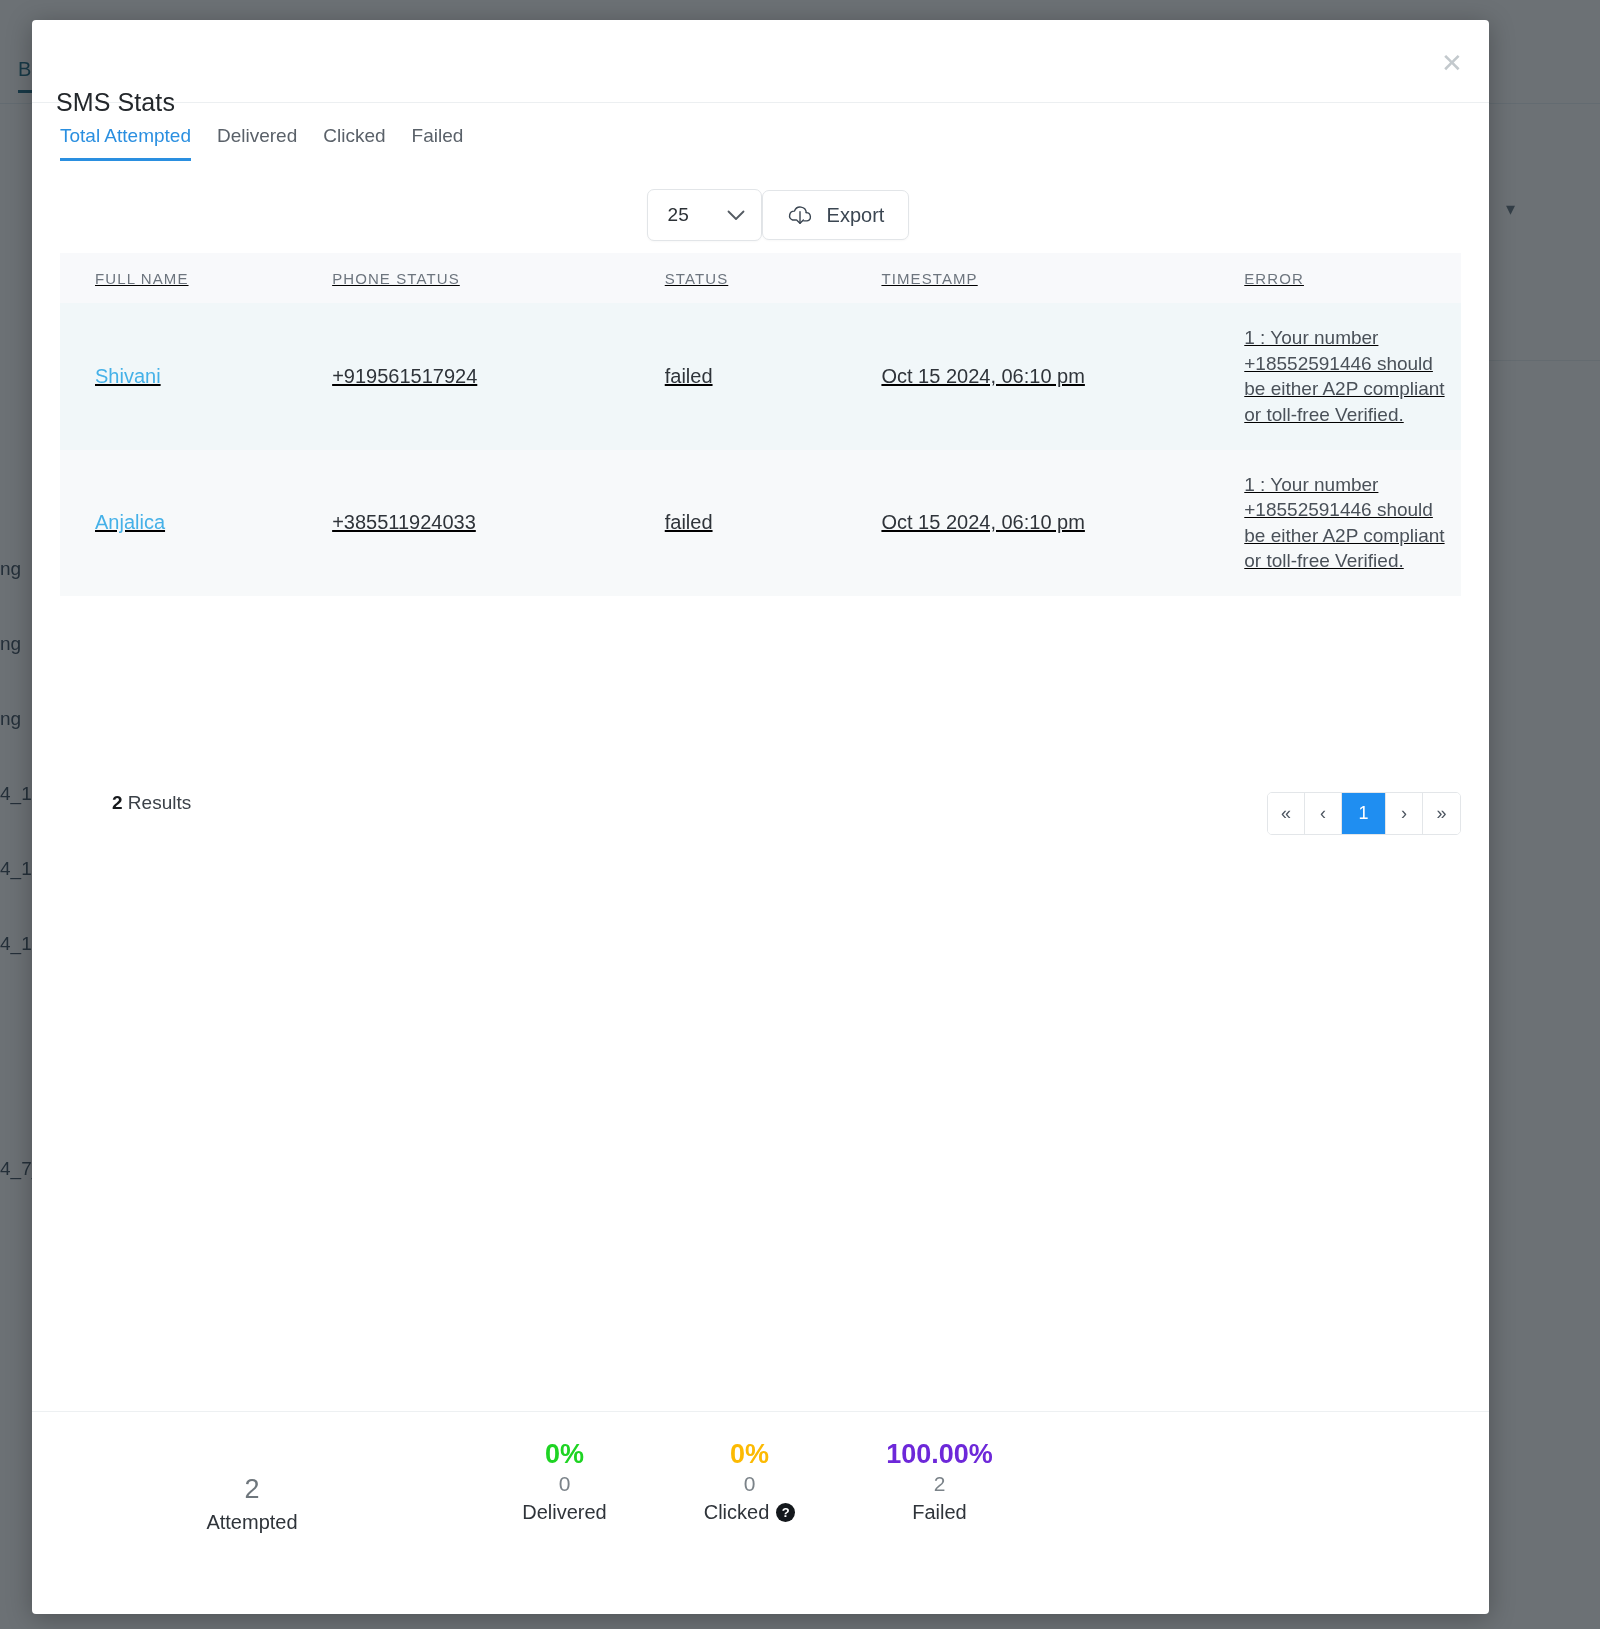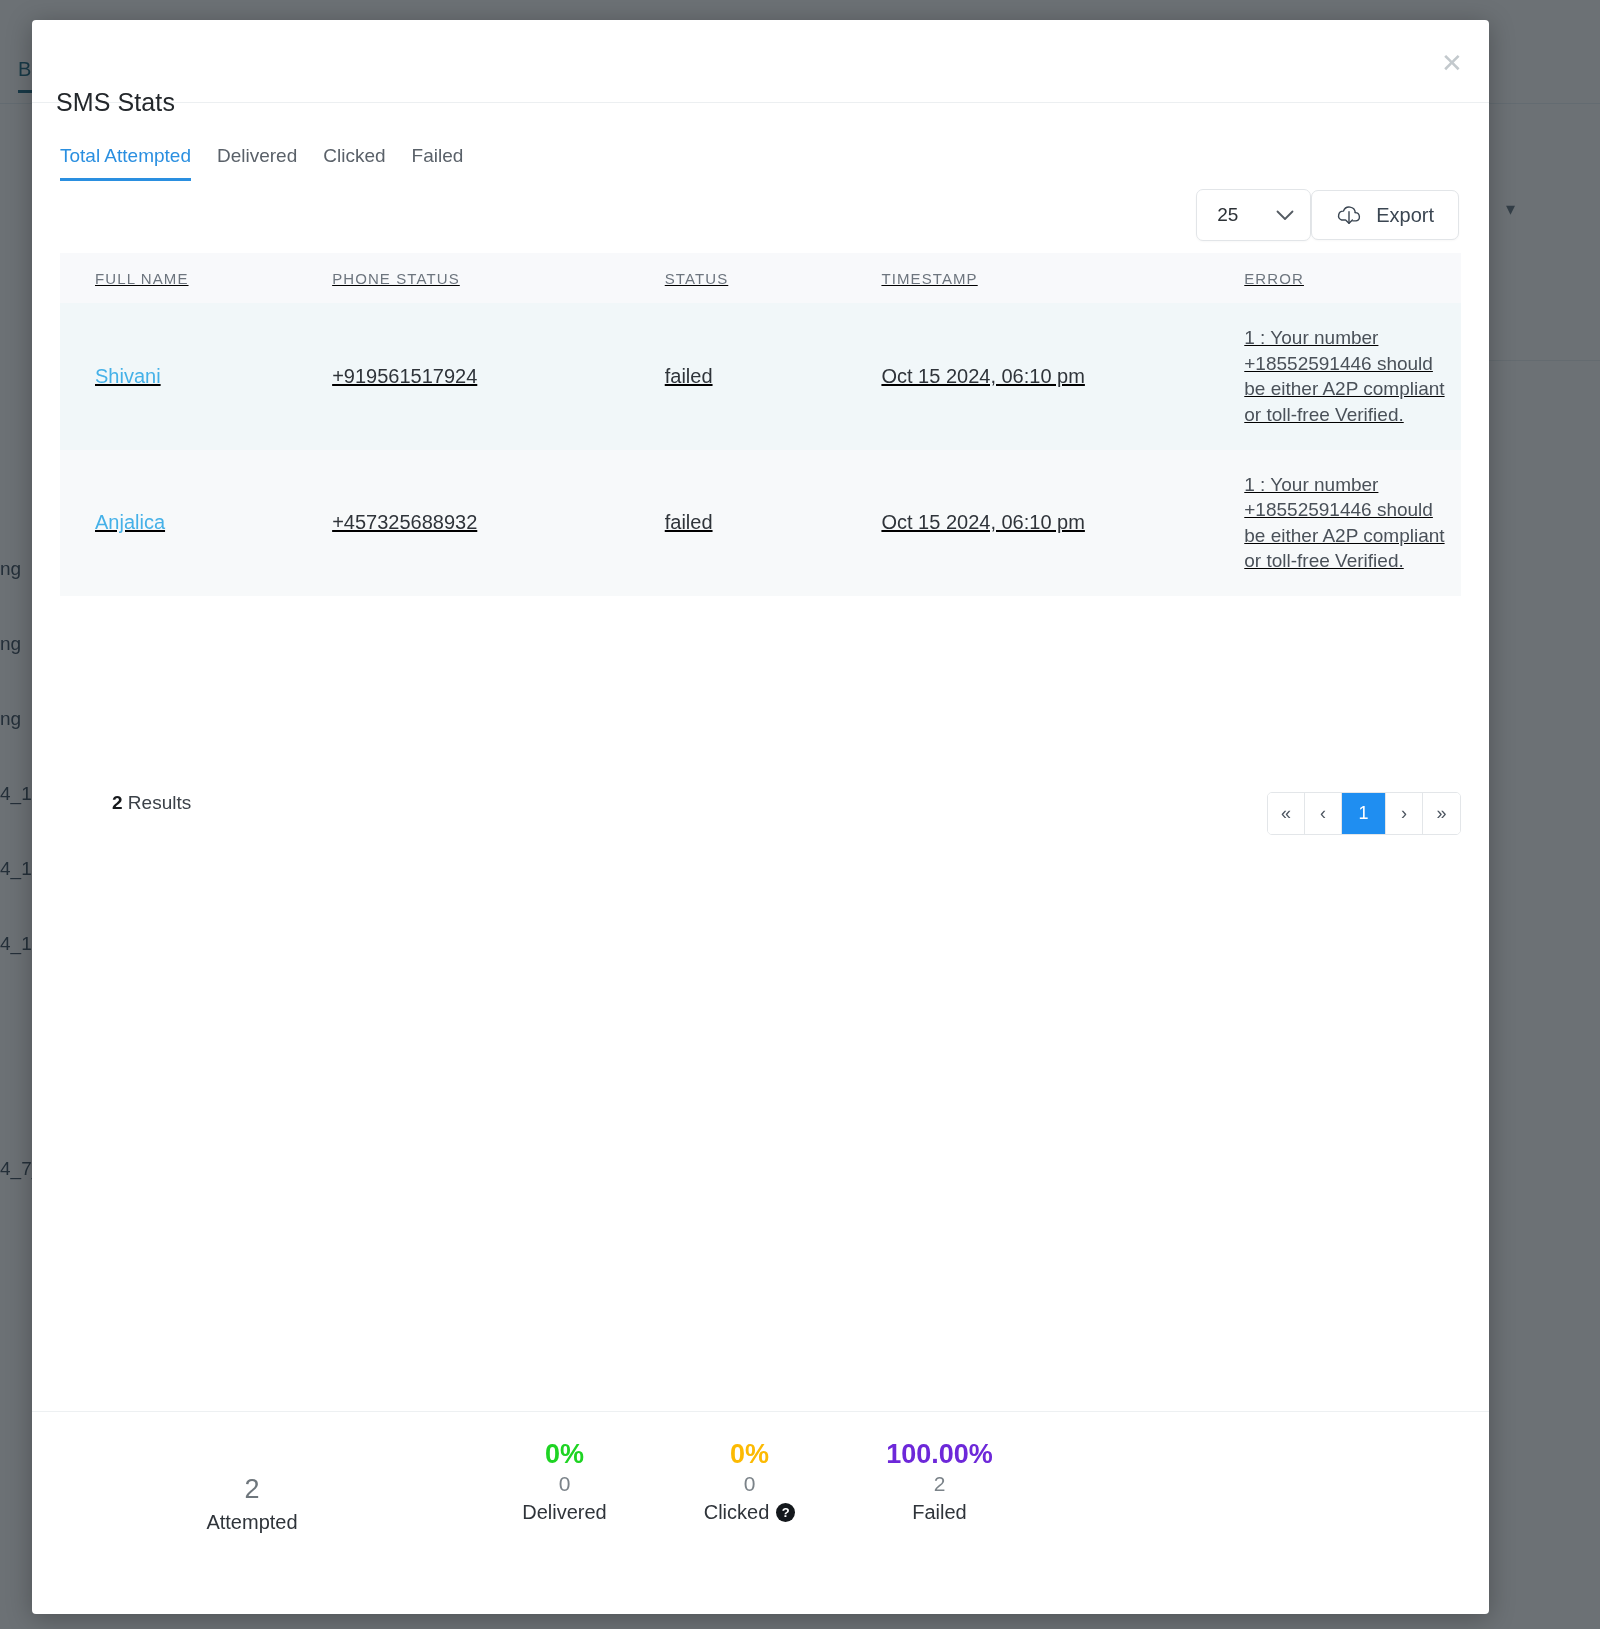--- a/index.html
+++ b/index.html
@@ -92,32 +92,31 @@
     height: 52px;
     padding: 0 28px;
     display: flex; align-items: flex-start; gap: 26px;
     margin-top: 22px;
   }
   .tab {
     font-size: 19px; color: #5a6169;
     padding-bottom: 11px;
     cursor: pointer; white-space: nowrap;
     border-bottom: 3px solid transparent;
-    margin-top: 20px;
   }
   .tab.active {
     color: #2a8fe0;
     border-bottom-color: #2a8fe0;
   }
 
   
   #toolbar {
     position: relative; height: 76px;
     padding: 0 28px;
-    display: flex; align-items: center; justify-content: flex-end;
+    display: flex; align-items: center; justify-content: center;
   }
   #page-size-select {
     width: 115px; height: 52px;
     border: 1px solid #e2e5e8; border-radius: 7px;
     background: #fff;
     display: flex; align-items: center; justify-content: space-between;
     padding: 0 16px 0 20px;
     font-size: 19px; color: #2c3136;
     cursor: pointer;
     margin-left: 37px;
@@ -338,21 +337,21 @@
           </td>
           <td class="c1">+919561517924</td>
           <td class="c2">failed</td>
           <td class="c3">Oct 15 2024, 06:10 pm</td>
           <td class="c4">1 : Your number +18552591446 should be either A2P compliant or toll-free Verified.</td>
         </tr>
         <tr class="row-b">
           <td class="c0">
             <a>Anjalica</a>
           </td>
-          <td class="c1">+457325688932</td>
+          <td class="c1">+385511924033</td>
           <td class="c2">failed</td>
           <td class="c3">Oct 15 2024, 06:10 pm</td>
           <td class="c4">1 : Your number +18552591446 should be either A2P compliant or toll-free Verified.</td>
         </tr>
       </tbody>
     </table>
   </div>
 
   <div id="table-footer">
     <div id="results-count">

